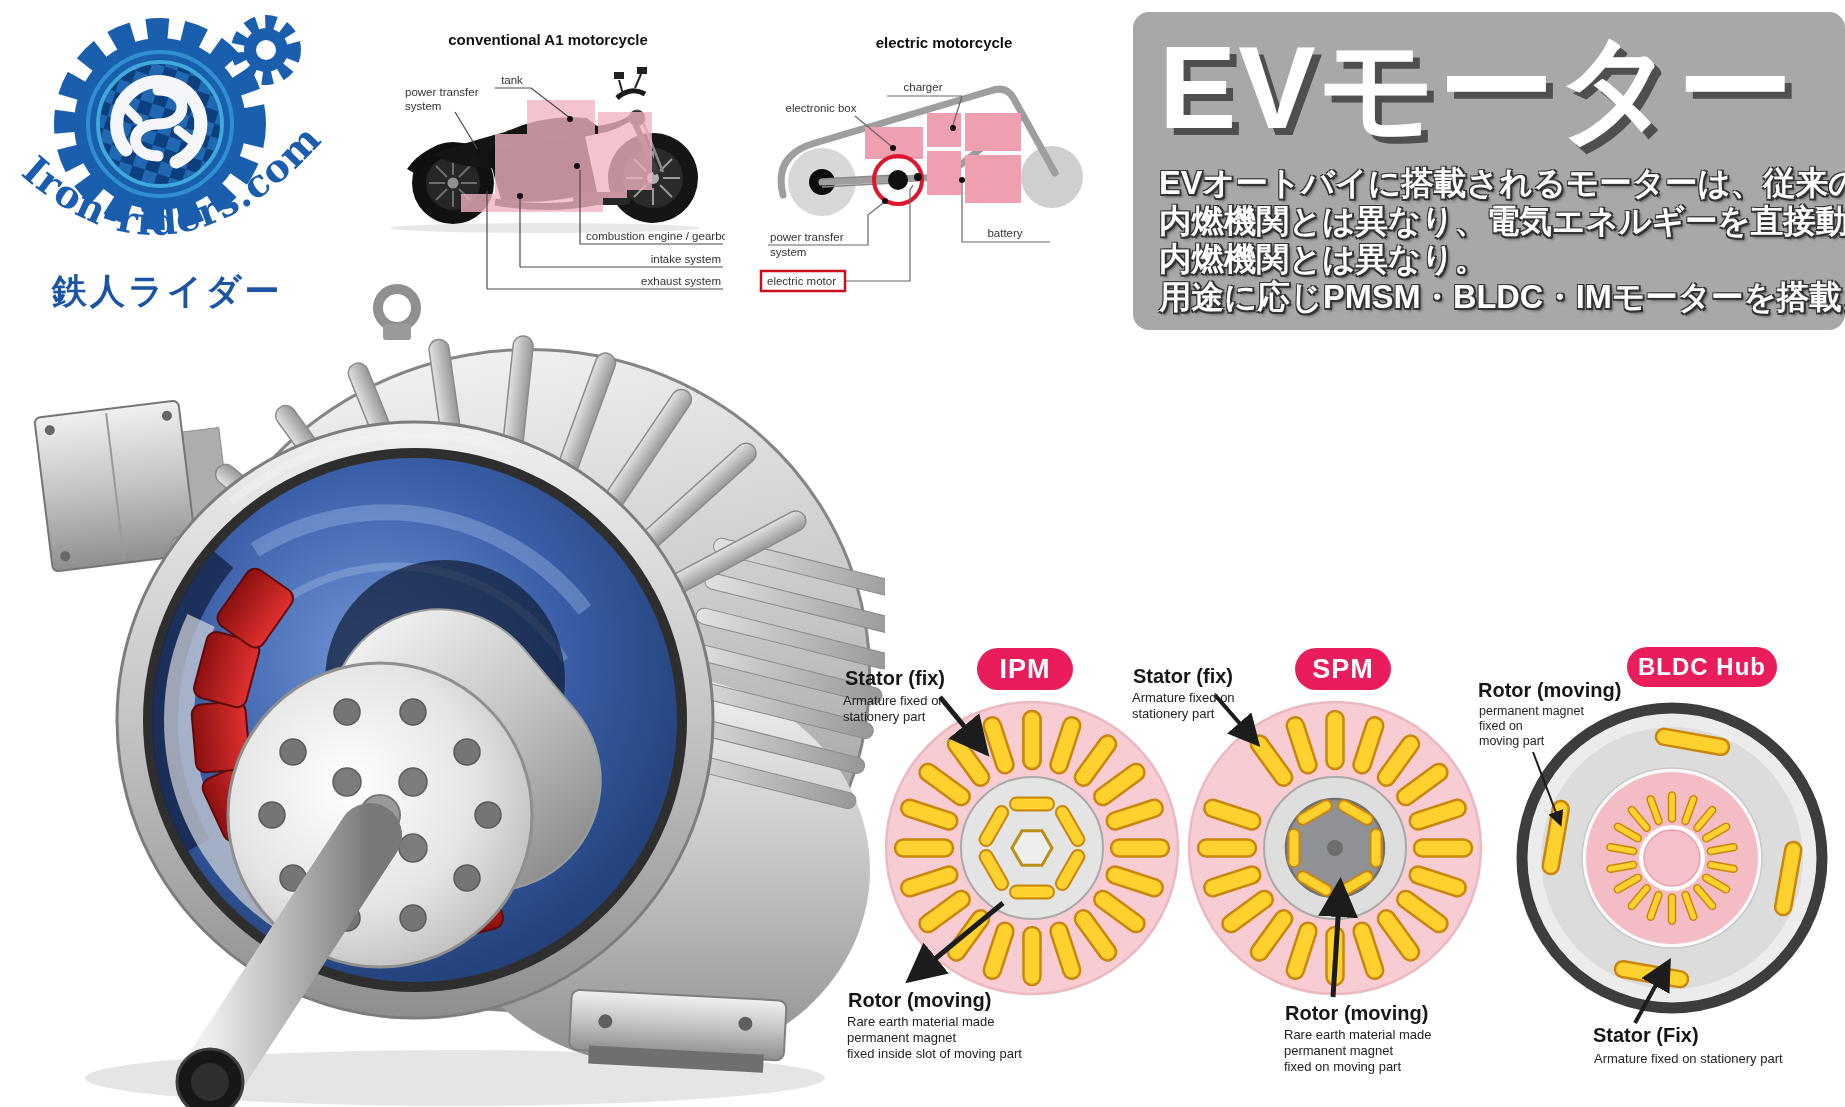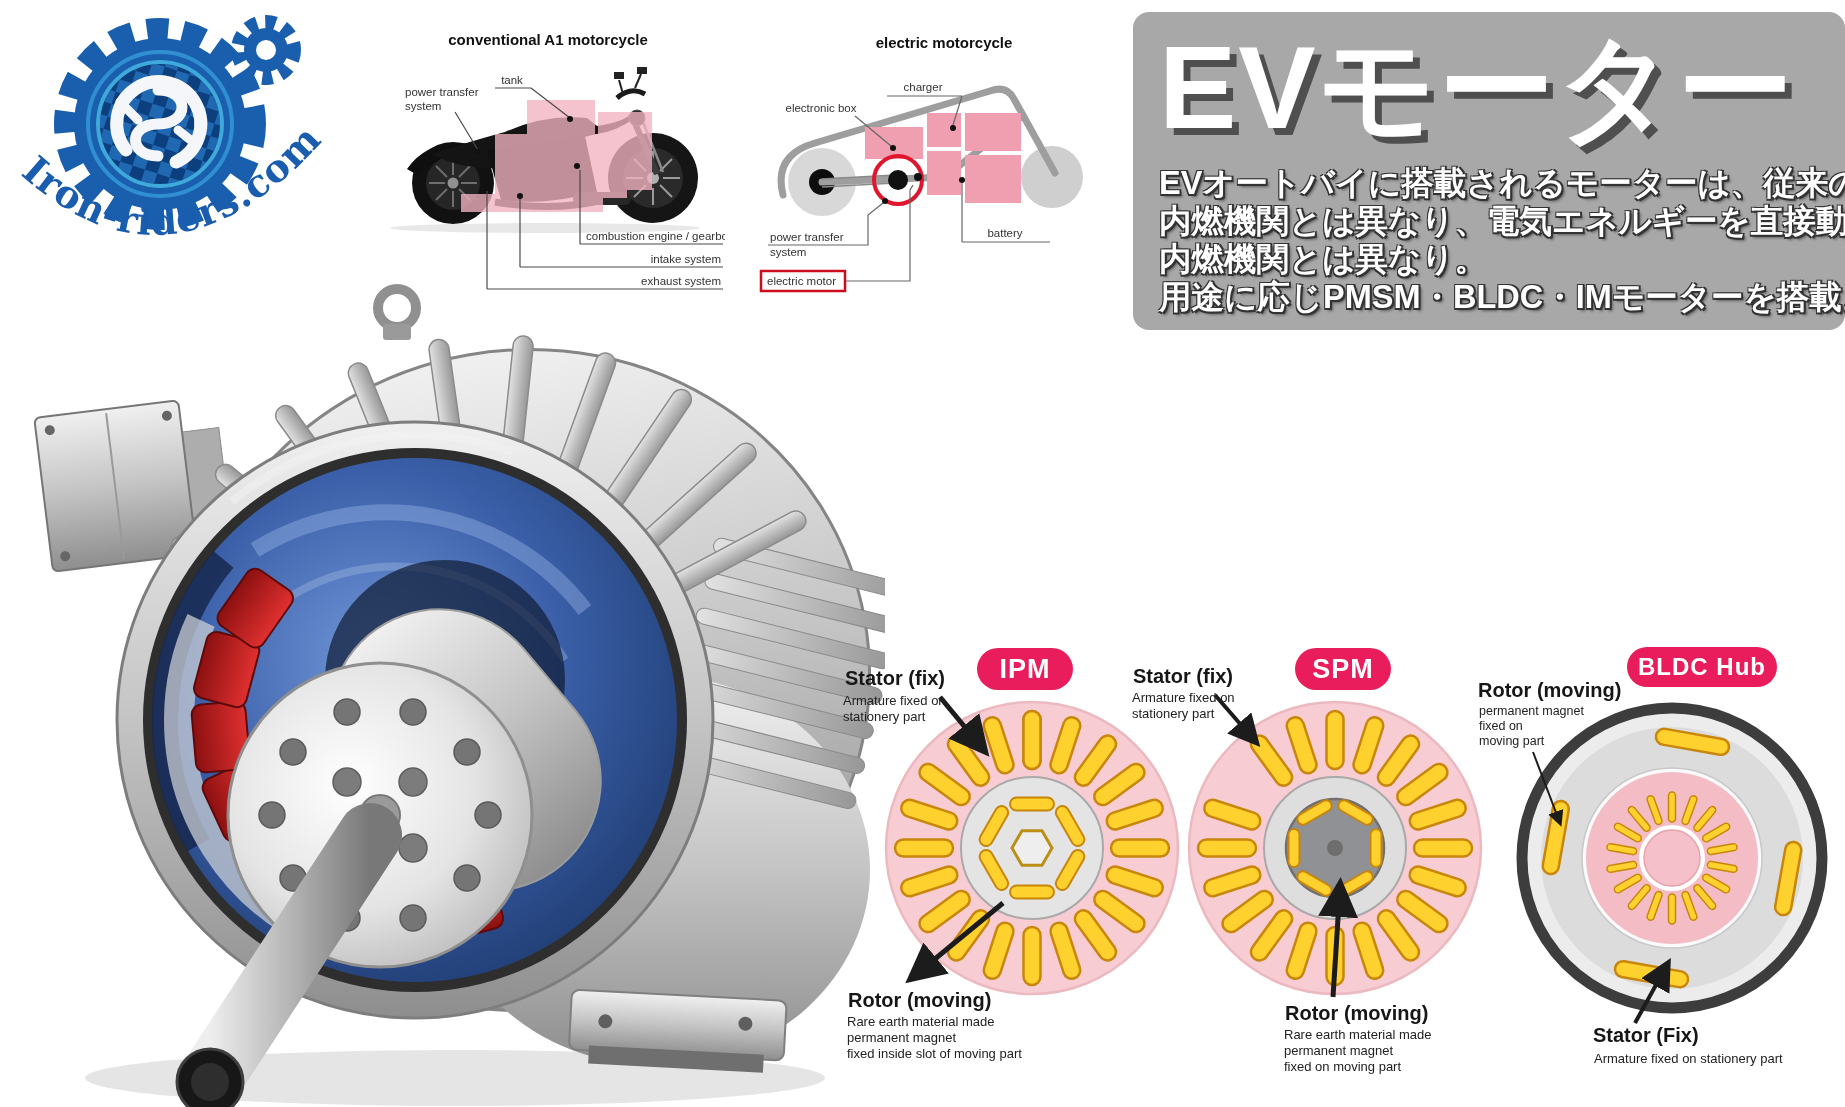--- a/index.html
+++ b/index.html
@@ -54,20 +54,21 @@
     <g>
       <circle cx="258" cy="48" r="27" fill="none" stroke="#1a5fae" stroke-width="16" stroke-dasharray="10 8"></circle>
       <circle cx="258" cy="48" r="22" fill="#1a5fae"></circle>
       <circle cx="258" cy="48" r="10" fill="#ffffff"></circle>
     </g>
     <path id="arcPath" d="M 12 172 Q 158 305 306 148" fill="none"></path>
     <text font-size="38" font-weight="bold" fill="#1a5dae" letter-spacing="1" style="font-family:'DejaVu Serif',serif;">
       <textPath href="#arcPath">Iron-riders.com</textPath>
     </text>
   </svg>
+  <div class="logo-jp">鉄人ライダー</div>
 
   <svg class="abs" style="left:335px;top:22px" width="390" height="285" viewBox="0 0 390 285">
     <text class="lbl-b" x="213" y="23" text-anchor="middle">conventional A1 motorcycle</text>
 
     <ellipse cx="210" cy="206" rx="155" ry="5" fill="#000" opacity="0.09"></ellipse>
 
     <g>
       <circle cx="118" cy="161" r="41" fill="#111"></circle>
       <circle cx="118" cy="161" r="27" fill="#262626"></circle>
       <g stroke="#6e6e6e" stroke-width="2">

